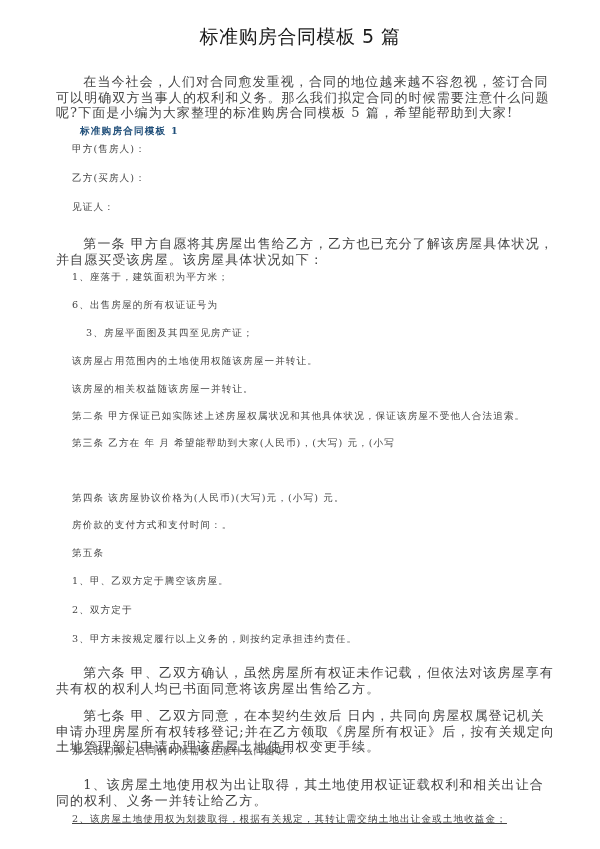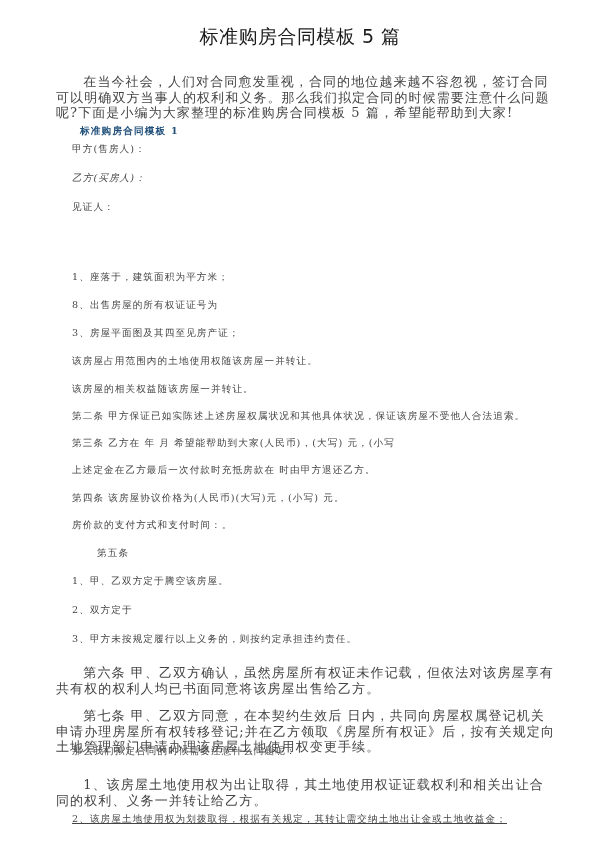--- a/index.html
+++ b/index.html
@@ -72,35 +72,35 @@
 
 <div class="page">
 
   <h1 class="title">标准购房合同模板 5 篇</h1>
 
   <p class="para indent" style="top:68px;">在当今社会，人们对合同愈发重视，合同的地位越来越不容忽视，签订合同可以明确双方当事人的权利和义务。那么我们拟定合同的时候需要注意什么问题呢?下面是小编为大家整理的标准购房合同模板 5 篇，希望能帮助到大家!</p>
 
   <p class="subheading">标准购房合同模板 1</p>
 
   <p class="line" style="top:142px;">甲方(售房人)：</p>
-  <p class="line" style="top:171px;font-style:italic;">乙方(买房人)：</p>
+  <p class="line" style="top:171px;">乙方(买房人)：</p>
   <p class="line" style="top:200px;">见证人：</p>
 
+  <p class="para indent" style="top:230px;">第一条 甲方自愿将其房屋出售给乙方，乙方也已充分了解该房屋具体状况，并自愿买受该房屋。该房屋具体状况如下：</p>
 
   <p class="line" style="top:270px;">1、座落于，建筑面积为平方米；</p>
-  <p class="line" style="top:298px;">8、出售房屋的所有权证证号为</p>
-  <p class="line" style="top:326px;">3、房屋平面图及其四至见房产证；</p>
+  <p class="line" style="top:298px;">6、出售房屋的所有权证证号为</p>
+  <p class="line" style="top:326px;margin-left:14px;">3、房屋平面图及其四至见房产证；</p>
   <p class="line" style="top:354px;">该房屋占用范围内的土地使用权随该房屋一并转让。</p>
   <p class="line" style="top:409px;">第二条 甲方保证已如实陈述上述房屋权属状况和其他具体状况，保证该房屋不受他人合法追索。</p>
   <p class="line" style="top:382px;">该房屋的相关权益随该房屋一并转让。</p>
   <p class="line" style="top:436px;">第三条 乙方在 年 月 希望能帮助到大家(人民币)，(大写) 元，(小写</p>
-  <p class="line" style="top:463px;">上述定金在乙方最后一次付款时充抵房款在 时由甲方退还乙方。</p>
   <p class="line" style="top:518px;">房价款的支付方式和支付时间：。</p>
   <p class="line" style="top:491px;">第四条 该房屋协议价格为(人民币)(大写)元，(小写) 元。</p>
-  <p class="line" style="top:546px;margin-left:25px;">第五条</p>
+  <p class="line" style="top:546px;">第五条</p>
   <p class="line" style="top:574px;">1、甲、乙双方定于腾空该房屋。</p>
   <p class="line" style="top:603px;">2、双方定于</p>
   <p class="line" style="top:632px;">3、甲方未按规定履行以上义务的，则按约定承担违约责任。</p>
 
   <p class="para indent" style="top:659px;">第六条 甲、乙双方确认，虽然房屋所有权证未作记载，但依法对该房屋享有共有权的权利人均已书面同意将该房屋出售给乙方。</p>
 
   <p class="para indent" style="top:702px;">第七条 甲、乙双方同意，在本契约生效后 日内，共同向房屋权属登记机关申请办理房屋所有权转移登记;并在乙方领取《房屋所有权证》后，按有关规定向土地管理部门申请办理该房屋土地使用权变更手续。</p>
 
   <p class="line" style="top:744px;">那么我们拟定合同的时候需要注意什么问题呢：</p>
 

